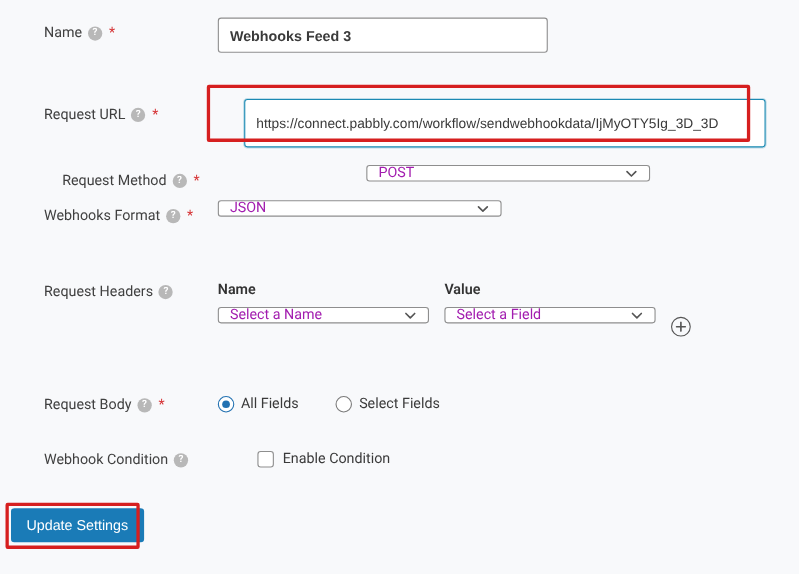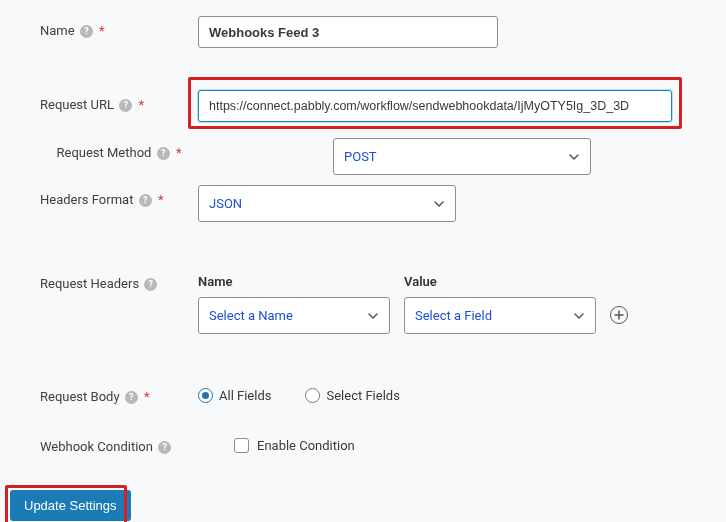--- a/index.html
+++ b/index.html
@@ -71,47 +71,48 @@
     background: #fff;
     outline: none;
     font-weight: bold;
   }
   .url-wrap {
     position: relative;
     display: inline-block;
   }
   input.url-input {
     width: 474px;
-    height: 32px;
+    height: 44px;
     padding: 5px 10px;
     border: 1px solid #1b8ab3;
     border-radius: 3px;
     font-size: 12.5px;
     color: #3a3a3a;
     background: #fff;
     outline: none;
     box-shadow: 0 0 0 1px rgba(27,138,179,0.25);
+    margin-left: 24px;
   }
   .highlight-box {
     position: absolute;
     border: 3px solid #d61f1f;
     border-radius: 2px;
     pointer-events: none;
   }
   .select-like {
     width: 258px;
-    height: 37px;
+    height: 15px;
     border: 1px solid #8e8e8e;
     border-radius: 3px;
     background: #fff;
     padding: 0 30px 0 10px;
     display: inline-flex;
     align-items: center;
     font-size: 13px;
-    color: #1d4ed8;
+    color: #a21caf;
     position: relative;
     cursor: pointer;
   }
   .select-like.small { width: 192px; }
   .chevron {
     position: absolute;
     right: 10px;
     top: 50%;
     transform: translateY(-50%);
   }
@@ -253,21 +254,21 @@
               <path d="M2 4 L6 8 L10 4" fill="none" stroke="#555" stroke-width="1.5" stroke-linecap="round" stroke-linejoin="round"></path>
             </svg>
         </span>
       </div>
     </div>
   </div>
 
   
   <div class="row">
     <div class="label-col">
-      <span>Headers Format</span>
+      <span>Webhooks Format</span>
       <span class="help-icon">?</span>
       <span class="required">*</span>
     </div>
     <div class="field-col">
       <div class="select-like">
         <span>JSON</span>
         <span class="chevron">
           <svg width="12" height="12" viewBox="0 0 12 12">
               <path d="M2 4 L6 8 L10 4" fill="none" stroke="#555" stroke-width="1.5" stroke-linecap="round" stroke-linejoin="round"></path>
             </svg>

